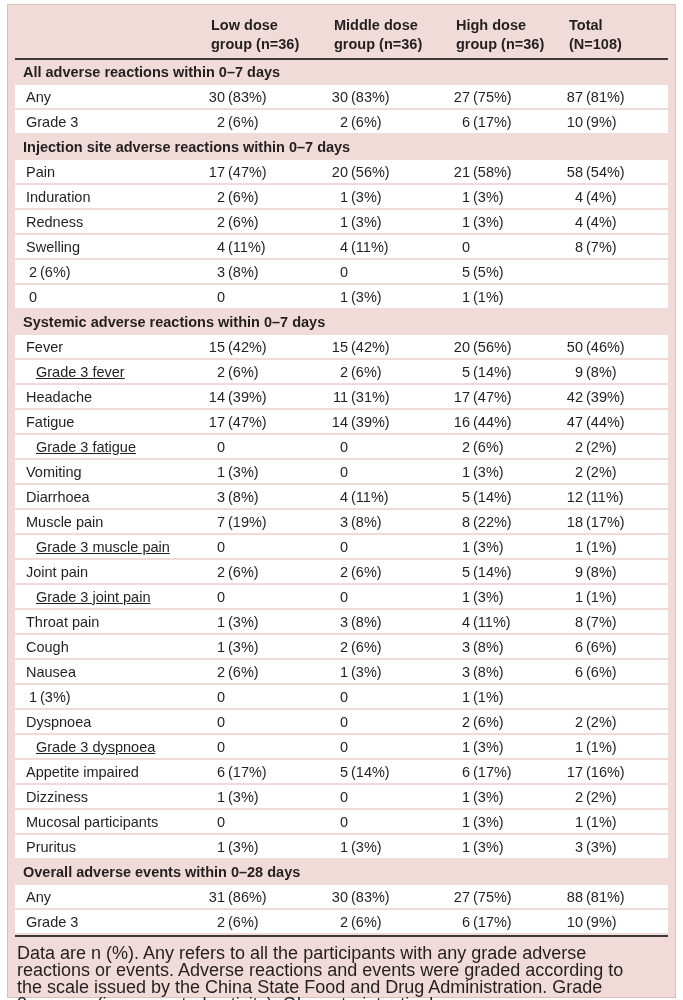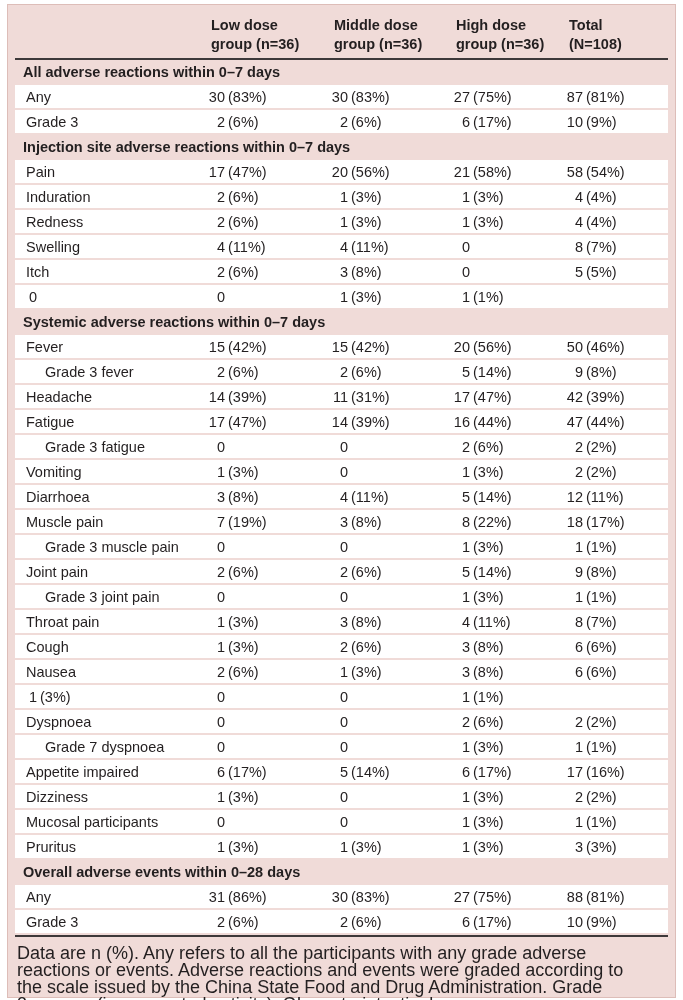--- a/index.html
+++ b/index.html
@@ -45,21 +45,21 @@
     white-space: nowrap;
   }
   .row {
     background: var(--row-white, #ffffff);
     height: 23px;
     margin-bottom: 2px;
     align-items: center;
     font-size: 14.5px;
   }
   .row .label { padding-left: 11px; white-space: nowrap; overflow: hidden; }
-  .row .label.indent { padding-left: 30px; }
+  .row .label.indent { padding-left: 21px; text-decoration: underline; }
   .cellv { display: flex; align-items: baseline; }
   .cellv .count { width: 22px; text-align: right; }
   .cellv .pct { margin-left: 3px; }
   .footnote {
     font-size: 18px;
     line-height: 17px;
     padding: 8px 16px 0 2px;
   }
 </style>
 </head>
@@ -191,21 +191,20 @@
         </div>
         <div class="cellv">
           <span class="count">0</span>
         </div>
         <div class="cellv">
           <span class="count">8</span>
           <span class="pct">(7%)</span>
         </div>
       </div>
       <div class="row grid5">
-        <div class="label">Itch</div>
         <div class="cellv">
           <span class="count">2</span>
           <span class="pct">(6%)</span>
         </div>
         <div class="cellv">
           <span class="count">3</span>
           <span class="pct">(8%)</span>
         </div>
         <div class="cellv">
           <span class="count">0</span>
@@ -518,21 +517,21 @@
         <div class="cellv">
           <span class="count">2</span>
           <span class="pct">(6%)</span>
         </div>
         <div class="cellv">
           <span class="count">2</span>
           <span class="pct">(2%)</span>
         </div>
       </div>
       <div class="row grid5">
-        <div class="label indent">Grade 7 dyspnoea</div>
+        <div class="label indent">Grade 3 dyspnoea</div>
         <div class="cellv">
           <span class="count">0</span>
         </div>
         <div class="cellv">
           <span class="count">0</span>
         </div>
         <div class="cellv">
           <span class="count">1</span>
           <span class="pct">(3%)</span>
         </div>

